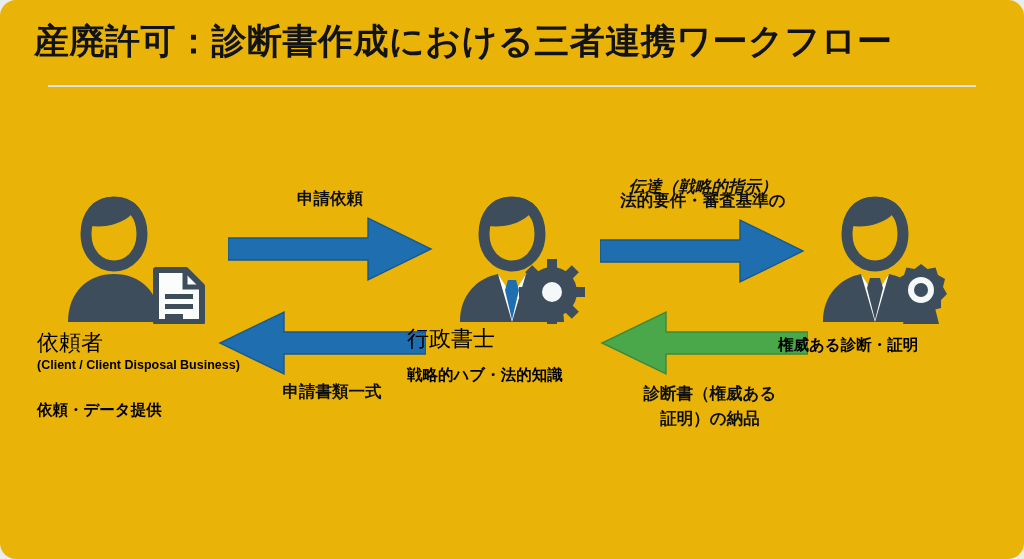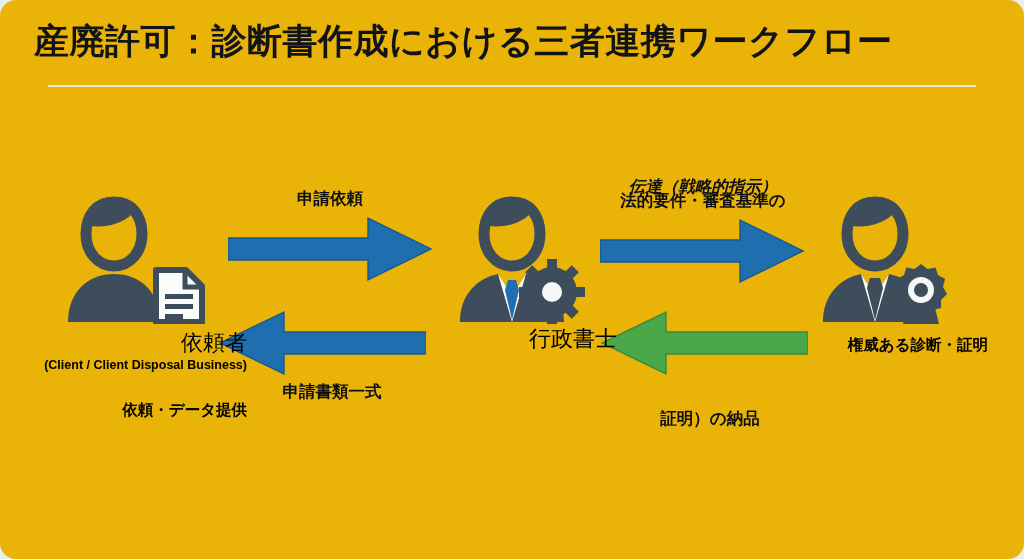--- a/index.html
+++ b/index.html
@@ -31,21 +31,21 @@
   }
 
   
   .lbl{position:absolute;color:#0d0f12;text-align:center;font-weight:bold;line-height:1.28;}
   .arrow-label{font-size:16.5px;}
   .role-name{font-size:22px;}
   .role-en{font-size:12.5px;font-weight:bold;}
   .role-sub{font-size:15.5px;font-weight:bold;}
 
   
-  .actor{position:absolute;width:210px;text-align:right;}
+  .actor{position:absolute;width:210px;text-align:left;}
   .actor .art{position:relative;width:160px;height:128px;margin:0 auto;}
   .actor svg{display:block;}
 
   
   .arrow{position:absolute;}
   .arrow svg{display:block;}
 </style>
 </head>
 <body>
 
@@ -74,20 +74,21 @@
       <polygon points="208,22 66,22 66,2 2,33 66,64 66,44 208,44" fill="#1f6fb0" stroke="#17598e" stroke-width="1.4"></polygon>
     </svg>
   </div>
   <div class="lbl arrow-label" style="left:222px;top:381px;width:220px;">申請書類一式</div>
 
   <div class="arrow" style="left:600px;top:310px;">
     <svg width="208" height="66" viewBox="0 0 208 66" aria-hidden="true">
       <polygon points="208,22 66,22 66,2 2,33 66,64 66,44 208,44" fill="#4aa84a" stroke="#3a8a3a" stroke-width="1.4"></polygon>
     </svg>
   </div>
+  <div class="lbl arrow-label" style="left:610px;top:383px;width:200px;">診断書（権威ある</div>
   <div class="lbl arrow-label" style="left:610px;top:408px;width:200px;">証明）の納品</div>
 
   <div class="actor" style="left:37px;top:196px;">
     <div class="art">
       <svg width="160" height="128" viewBox="0 0 160 128" aria-hidden="true">
 
         <path d="M52 6 C34 6 24 20 24 38 C24 56 36 70 52 70 C68 70 80 56 80 38 C80 20 70 6 52 6 Z" fill="none" stroke="#3d4d5c" stroke-width="11"></path>
 
         <path d="M22 36 C20 12 34 1 52 1 C72 1 84 13 83 36 C78 30 74 24 70 18 C60 28 44 32 28 30 C26 32 24 34 22 36 Z" fill="#3d4d5c"></path>
 
@@ -131,20 +132,21 @@
             <rect x="21" y="-5" width="12" height="10"></rect>
             <rect x="-5" y="-33" width="10" height="12" transform="rotate(45)"></rect>
             <rect x="-5" y="21" width="10" height="12" transform="rotate(45)"></rect>
             <rect x="-33" y="-5" width="12" height="10" transform="rotate(45)"></rect>
             <rect x="21" y="-5" width="12" height="10" transform="rotate(45)"></rect>
           </g>
         </g>
       </svg>
     </div>
     <div class="role-name" style="">行政書士</div>
+    <div class="role-sub" style="margin-top:11px;">戦略的ハブ・法的知識</div>
   </div>
 
   <div class="actor" style="left:778px;top:196px;">
     <div class="art">
       <svg width="160" height="128" viewBox="0 0 160 128" aria-hidden="true">
 
         <path d="M72 6 C54 6 44 20 44 38 C44 56 56 70 72 70 C88 70 100 56 100 38 C100 20 90 6 72 6 Z" fill="none" stroke="#3d4d5c" stroke-width="11"></path>
 
         <path d="M42 36 C40 12 54 1 72 1 C92 1 104 13 103 36 C98 30 94 24 90 18 C80 28 64 32 48 30 C46 32 44 34 42 36 Z" fill="#3d4d5c"></path>
 

